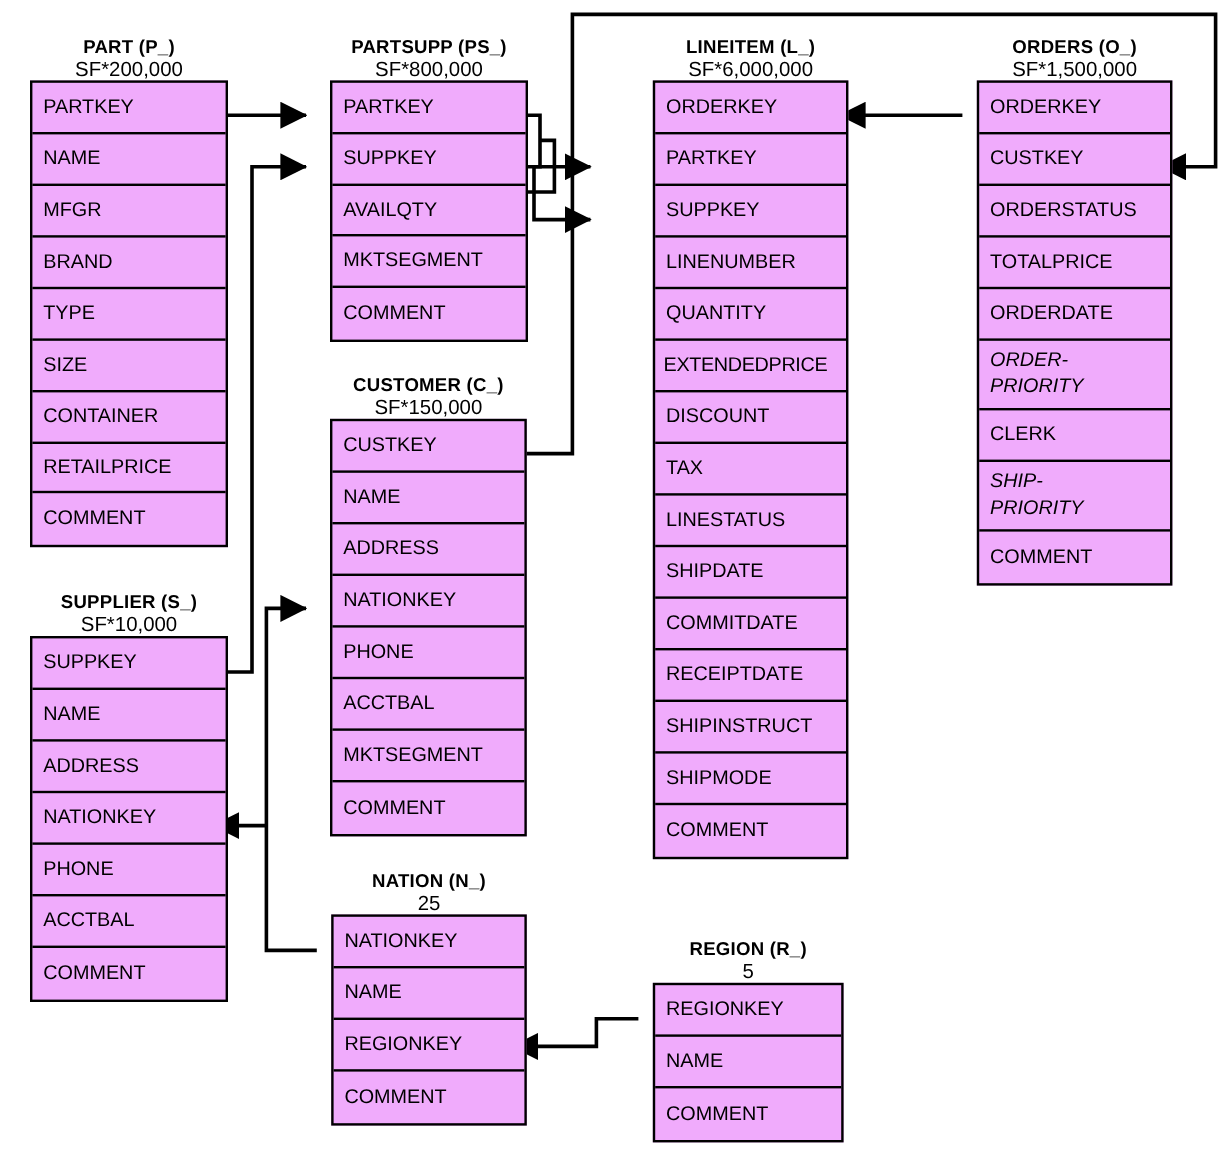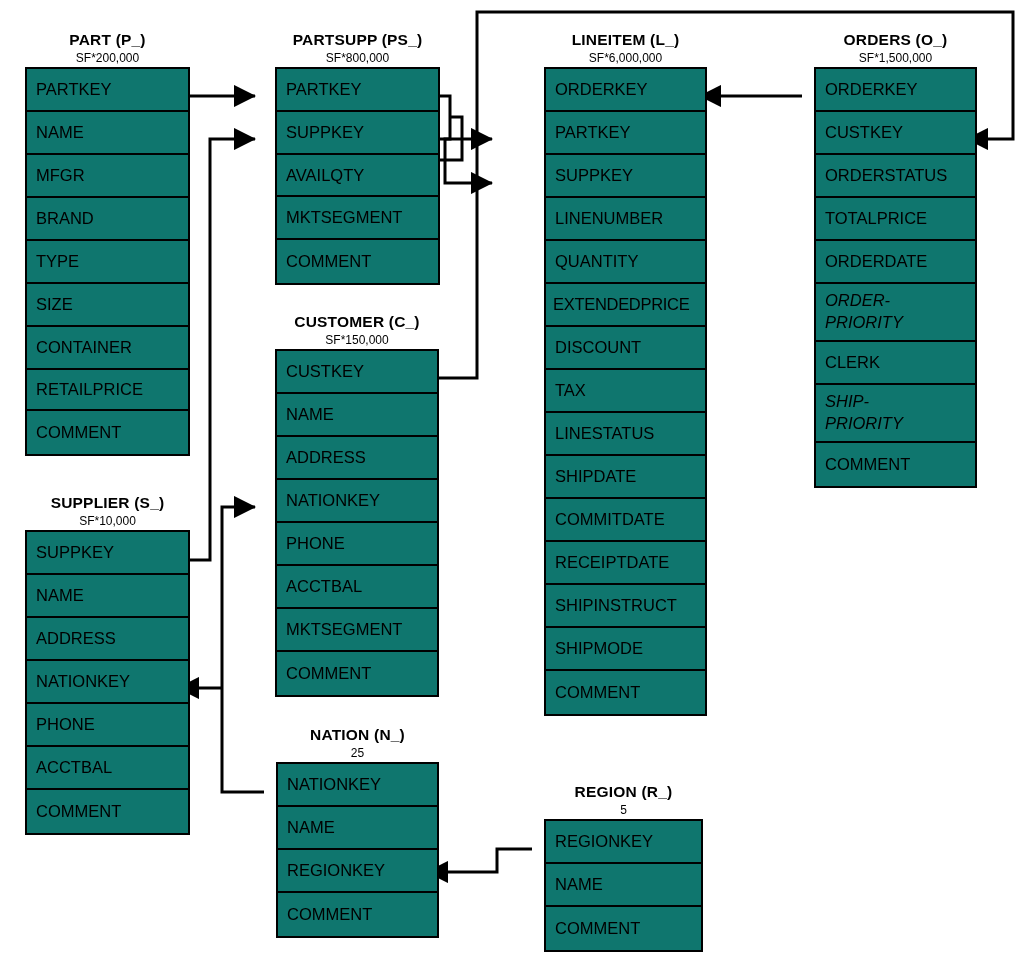--- a/index.html
+++ b/index.html
@@ -10,24 +10,24 @@
   }
   #canvas{position:absolute;left:0;top:0;width:1025px;height:966px;}
   svg#wires{position:absolute;left:0;top:0;width:1025px;height:966px;pointer-events:none;}
 
   .table-block{position:absolute;margin-left:12px;}
   .tbl-title{
     text-align:center;font-weight:bold;font-size:15.5px;
     line-height:19px;letter-spacing:.2px;white-space:nowrap;
   }
   .tbl-card{
-    text-align:center;font-size:12px;line-height:18px;white-space:nowrap;
+    text-align:center;font-size:17px;line-height:18px;white-space:nowrap;
   }
   .tbl-box{
-    border:2.5px solid #000;background:#0f766e;box-sizing:border-box;
+    border:2.5px solid #000;background:#f0abfc;box-sizing:border-box;
   }
   .fld{
     border-bottom:2px solid #000;box-sizing:border-box;
     display:flex;align-items:center;
     font-size:16.5px;padding-left:9px;
     white-space:nowrap;overflow:visible;
   }
   .fld:last-child{border-bottom:none;}
   .fld.two-line{
     display:block;padding-top:5px;line-height:22px;font-style:italic;

